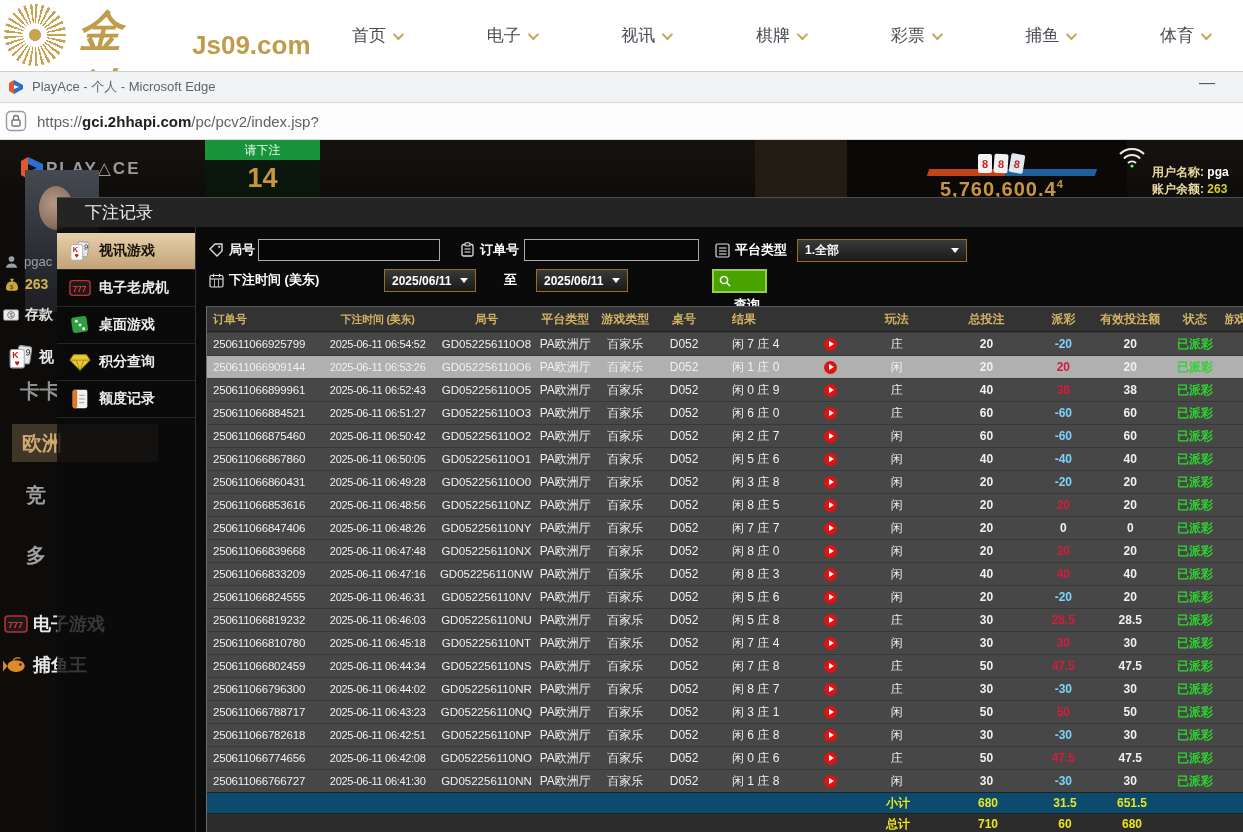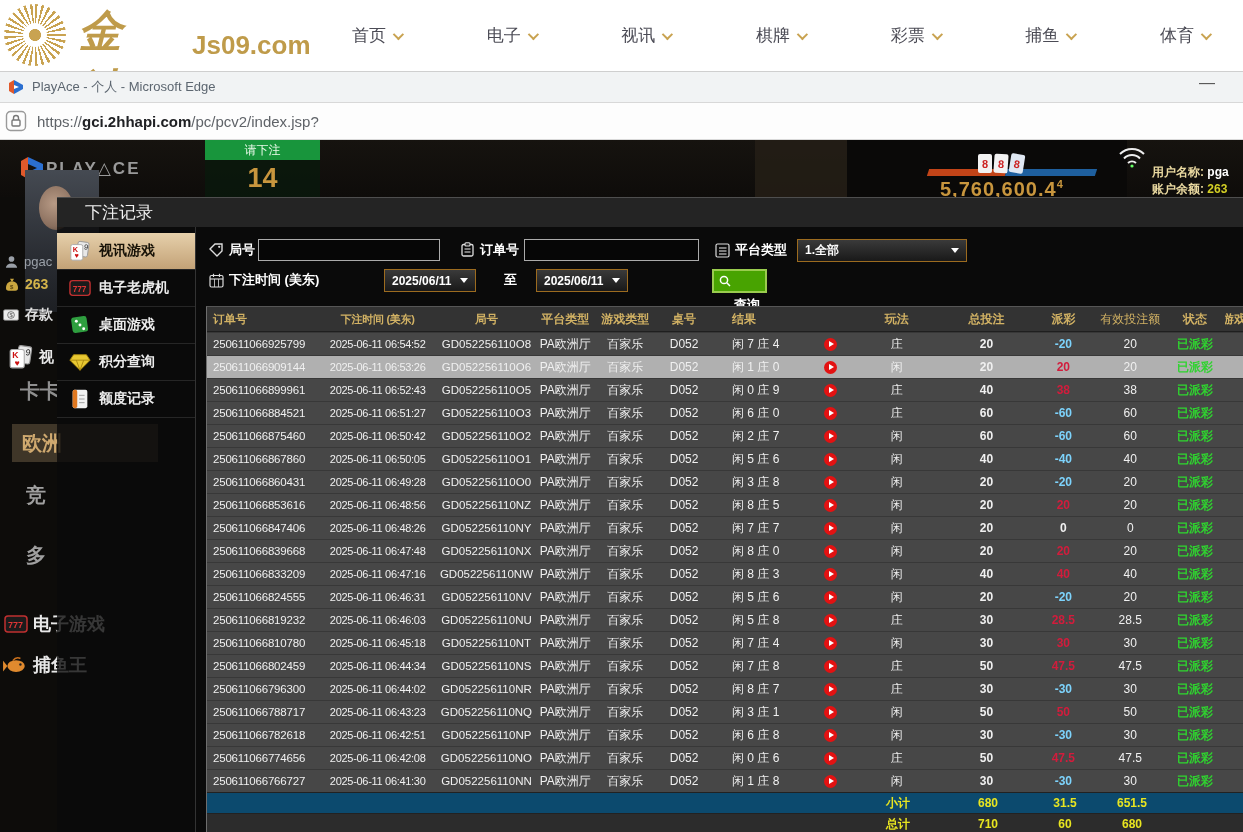--- a/index.html
+++ b/index.html
@@ -119,21 +119,21 @@
   .bt-row.sel{background:#b0b0b0;}
   .bt-cell{display:flex;align-items:center;justify-content:center;color:#f0f0f0;font-size:12px;white-space:nowrap;overflow:hidden;}
   .w0{width:112px;justify-content:flex-start;padding-left:6px;font-size:11.5px;letter-spacing:-.2px;}
   .w1{width:118px;font-size:11px;letter-spacing:-.3px;}
   .w2{width:100px;font-size:11.5px;}
   .w3{width:58px;}.w4{width:62px;}.w5{width:56px;}
   .w6{width:140px;justify-content:flex-start;padding-left:20px;}
   .w6 .res-text{width:92px;text-align:left;}
   .w7{width:90px;}.w8{width:90px;font-weight:bold;}
   .w9{width:64px;font-weight:bold;}
-  .w10{width:70px;font-weight:normal;}
+  .w10{width:70px;font-weight:bold;}
   .w11{width:60px;}.w12{width:18px;}
   .pay-pos{color:#d21c3c;}.pay-neg{color:#7dd3fc;}.pay-zero{color:#f0f0f0;}
   .st{color:#2fd32f;font-weight:bold;}
   .play-ic{width:13px;height:13px;border-radius:50%;background:#e31212;position:relative;cursor:pointer;flex:none;}
   .play-ic::after{content:"";position:absolute;left:5px;top:3.5px;border-left:5px solid #fff;
     border-top:3px solid transparent;border-bottom:3px solid transparent;}
   .bt-sum{display:flex;height:21px;background:#0c4a6e;border-top:1px solid #222;}
   .bt-sum.grand{background:#2c2c2c;}
   .bt-sum .sp{width:646px;}
   .bt-sum .sc{display:flex;align-items:center;justify-content:center;color:#e8e520;font-size:12px;font-weight:bold;}

